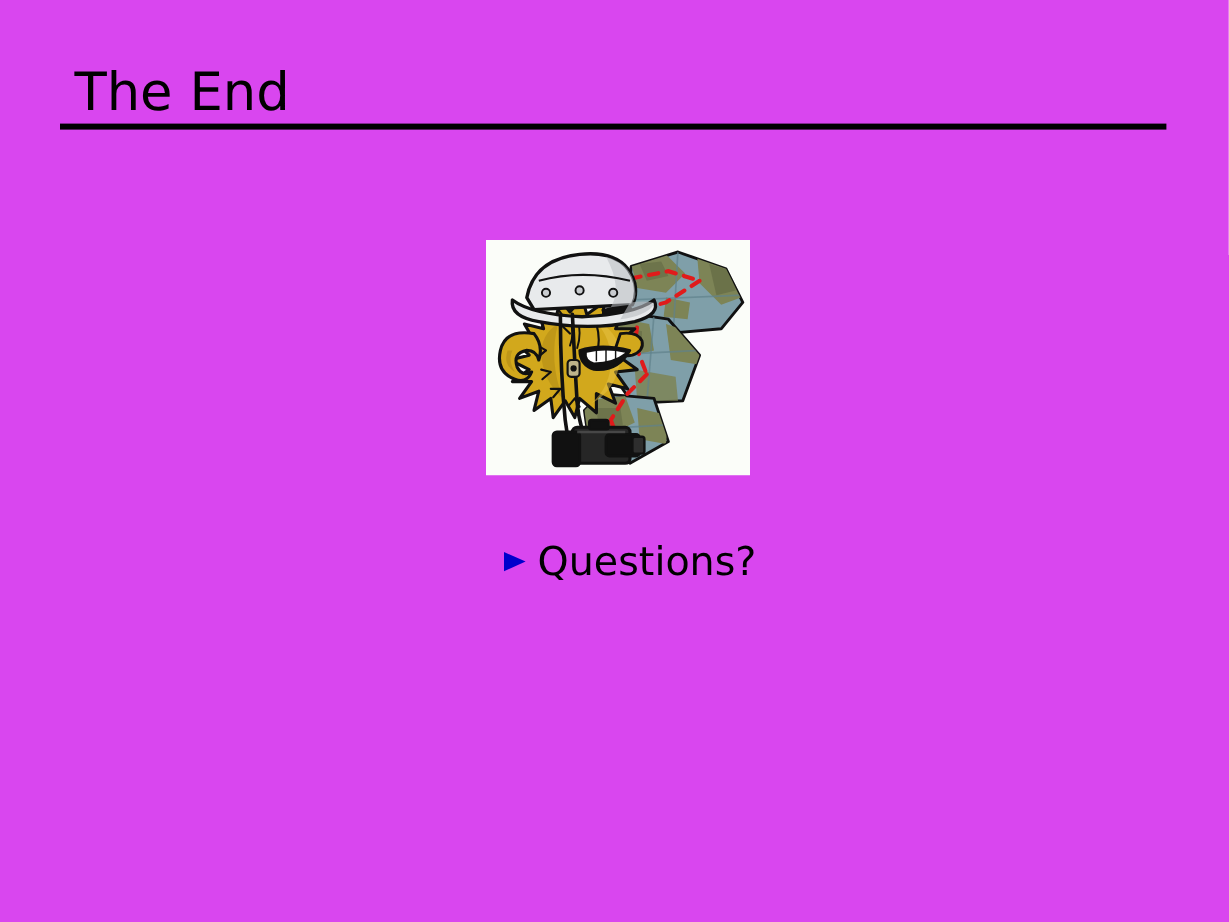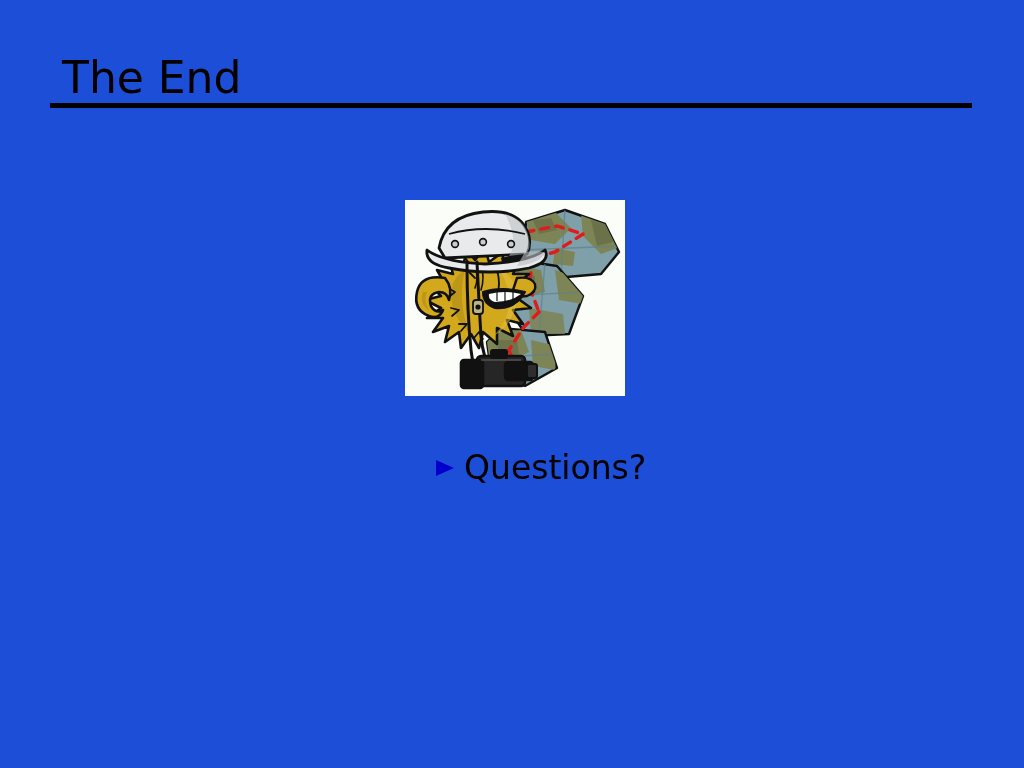--- a/index.html
+++ b/index.html
@@ -12,21 +12,21 @@
     height: 768px;
     background: #ffffff;
     font-family: "DejaVu Sans", "Liberation Sans", sans-serif;
     overflow: hidden;
     position: relative;
   }
 
   .slide {
     position: absolute;
     inset: 0;
-    background: #1d4ed8;
+    background: #d946ef;
   }
 
   
   .slide-title {
     position: absolute;
     left: 62px;
     top: 52px;
     font-size: 44px;
     line-height: 52px;
     color: #000000;
@@ -55,21 +55,21 @@
   }
   .picture-frame svg {
     display: block;
     width: 220px;
     height: 196px;
   }
 
   
   .bullet-row {
     position: absolute;
-    left: 434px;
+    left: 418px;
     top: 448px;
     display: flex;
     align-items: center;
     height: 40px;
     justify-content: center;
   }
   .bullet-marker {
     width: 22px;
     height: 20px;
     margin-right: 8px;

